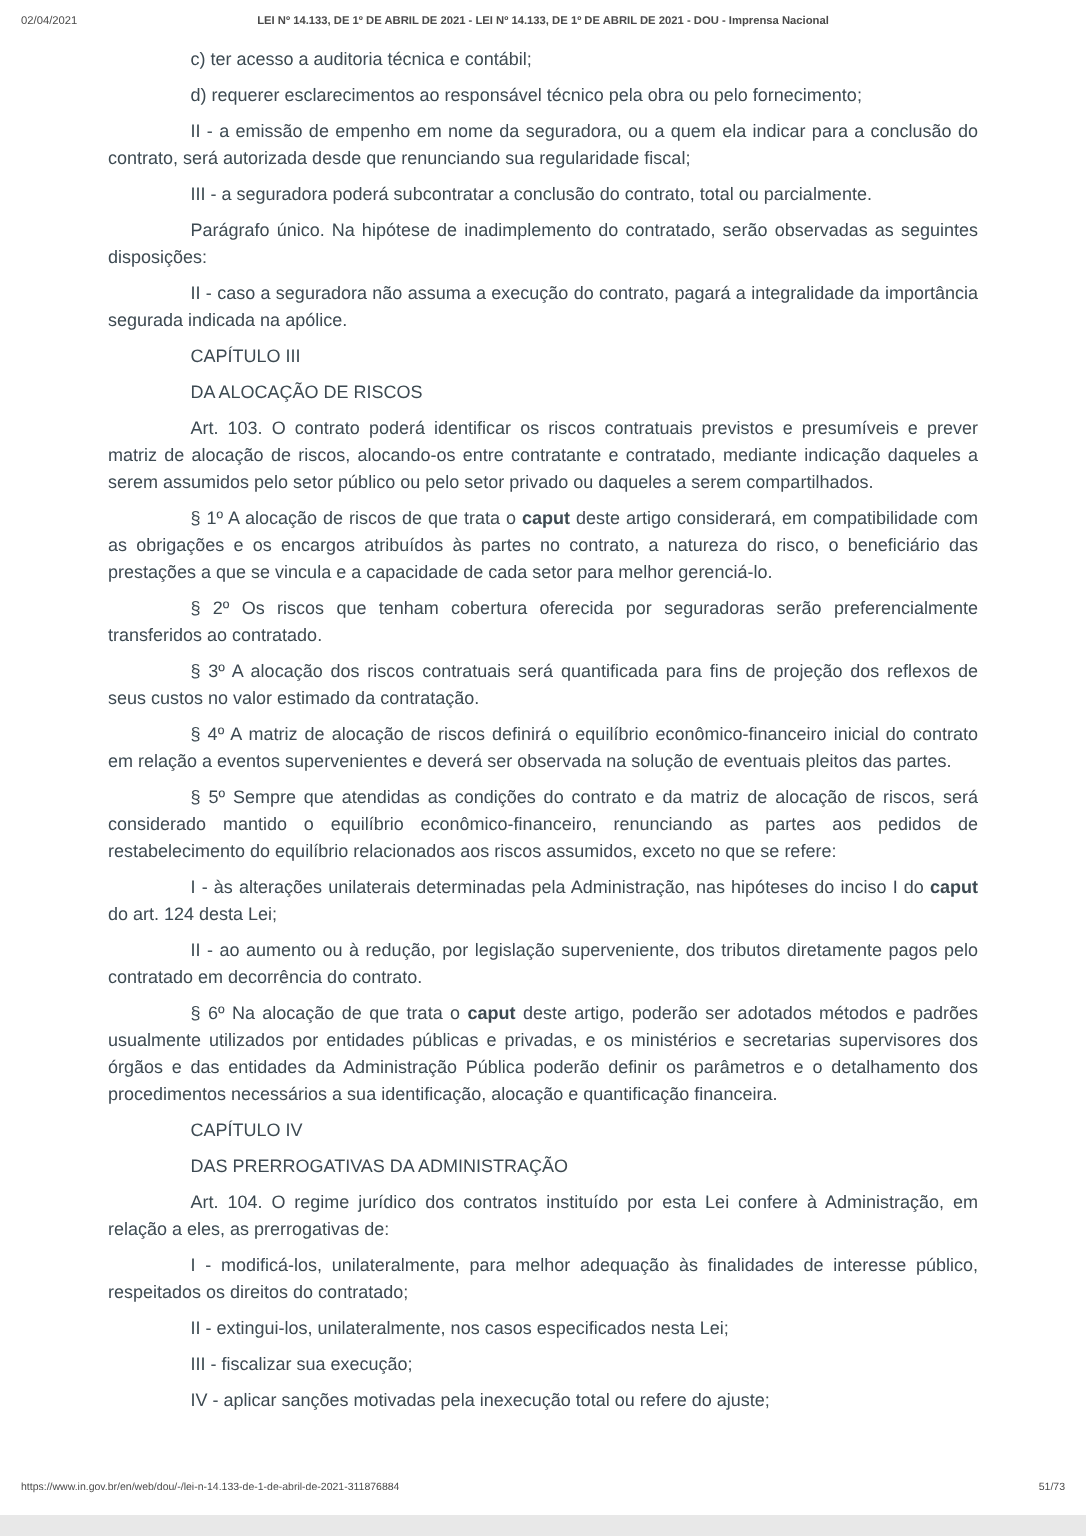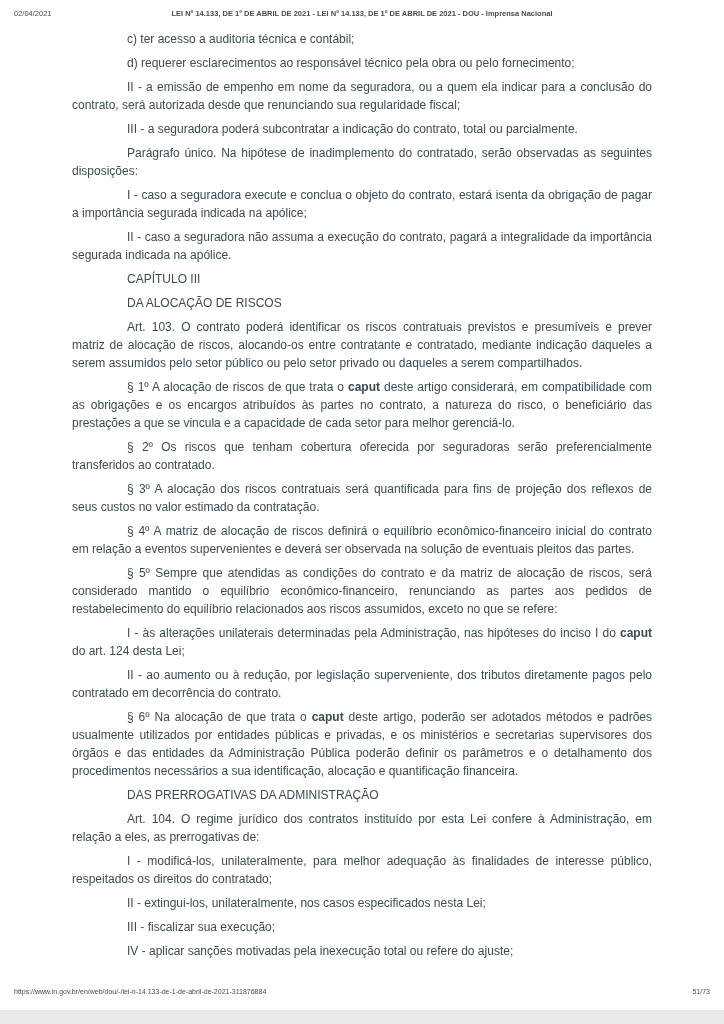--- a/index.html
+++ b/index.html
@@ -80,35 +80,35 @@
 <div class="page" style="--background: #ffffff; --body-text: #3d4a52; --meta-text: #4a4a4a;">
 
   <div class="print-header-date">02/04/2021</div>
 
   <div class="print-header-title">LEI Nº 14.133, DE 1º DE ABRIL DE 2021 - LEI Nº 14.133, DE 1º DE ABRIL DE 2021 - DOU - Imprensa Nacional</div>
 
   <main class="content">
       <p class="para"><span>c) ter acesso a auditoria técnica e contábil;</span></p>
       <p class="para"><span>d) requerer esclarecimentos ao responsável técnico pela obra ou pelo fornecimento;</span></p>
       <p class="para"><span>II - a emissão de empenho em nome da seguradora, ou a quem ela indicar para a conclusão do contrato, será autorizada desde que renunciando sua regularidade fiscal;</span></p>
-      <p class="para"><span>III - a seguradora poderá subcontratar a indicação do contrato, total ou parcialmente.</span></p>
+      <p class="para"><span>III - a seguradora poderá subcontratar a conclusão do contrato, total ou parcialmente.</span></p>
       <p class="para"><span>Parágrafo único. Na hipótese de inadimplemento do contratado, serão observadas as seguintes disposições:</span></p>
-      <p class="para"><span>I - caso a seguradora execute e conclua o objeto do contrato, estará isenta da obrigação de pagar a importância segurada indicada na apólice;</span></p>
       <p class="para"><span>II - caso a seguradora não assuma a execução do contrato, pagará a integralidade da importância segurada indicada na apólice.</span></p>
       <p class="para"><span>CAPÍTULO III</span></p>
       <p class="para"><span>DA ALOCAÇÃO DE RISCOS</span></p>
       <p class="para"><span>Art. 103. O contrato poderá identificar os riscos contratuais previstos e presumíveis e prever matriz de alocação de riscos, alocando-os entre contratante e contratado, mediante indicação daqueles a serem assumidos pelo setor público ou pelo setor privado ou daqueles a serem compartilhados.</span></p>
       <p class="para"><span>§ 1º A alocação de riscos de que trata o </span><span class="bold">caput</span><span> deste artigo considerará, em compatibilidade com as obrigações e os encargos atribuídos às partes no contrato, a natureza do risco, o beneficiário das prestações a que se vincula e a capacidade de cada setor para melhor gerenciá-lo.</span></p>
       <p class="para"><span>§ 2º Os riscos que tenham cobertura oferecida por seguradoras serão preferencialmente transferidos ao contratado.</span></p>
       <p class="para"><span>§ 3º A alocação dos riscos contratuais será quantificada para fins de projeção dos reflexos de seus custos no valor estimado da contratação.</span></p>
       <p class="para"><span>§ 4º A matriz de alocação de riscos definirá o equilíbrio econômico-financeiro inicial do contrato em relação a eventos supervenientes e deverá ser observada na solução de eventuais pleitos das partes.</span></p>
       <p class="para"><span>§ 5º Sempre que atendidas as condições do contrato e da matriz de alocação de riscos, será considerado mantido o equilíbrio econômico-financeiro, renunciando as partes aos pedidos de restabelecimento do equilíbrio relacionados aos riscos assumidos, exceto no que se refere:</span></p>
       <p class="para"><span>I - às alterações unilaterais determinadas pela Administração, nas hipóteses do inciso I do </span><span class="bold">caput</span><span> do art. 124 desta Lei;</span></p>
       <p class="para"><span>II - ao aumento ou à redução, por legislação superveniente, dos tributos diretamente pagos pelo contratado em decorrência do contrato.</span></p>
       <p class="para"><span>§ 6º Na alocação de que trata o </span><span class="bold">caput</span><span> deste artigo, poderão ser adotados métodos e padrões usualmente utilizados por entidades públicas e privadas, e os ministérios e secretarias supervisores dos órgãos e das entidades da Administração Pública poderão definir os parâmetros e o detalhamento dos procedimentos necessários a sua identificação, alocação e quantificação financeira.</span></p>
+      <p class="para"><span>CAPÍTULO IV</span></p>
       <p class="para"><span>DAS PRERROGATIVAS DA ADMINISTRAÇÃO</span></p>
       <p class="para"><span>Art. 104. O regime jurídico dos contratos instituído por esta Lei confere à Administração, em relação a eles, as prerrogativas de:</span></p>
       <p class="para"><span>I - modificá-los, unilateralmente, para melhor adequação às finalidades de interesse público, respeitados os direitos do contratado;</span></p>
       <p class="para"><span>II - extingui-los, unilateralmente, nos casos especificados nesta Lei;</span></p>
       <p class="para"><span>III - fiscalizar sua execução;</span></p>
       <p class="para"><span>IV - aplicar sanções motivadas pela inexecução total ou refere do ajuste;</span></p>
     </main>
 
   <div class="print-footer-url">https://www.in.gov.br/en/web/dou/-/lei-n-14.133-de-1-de-abril-de-2021-311876884</div>
 

